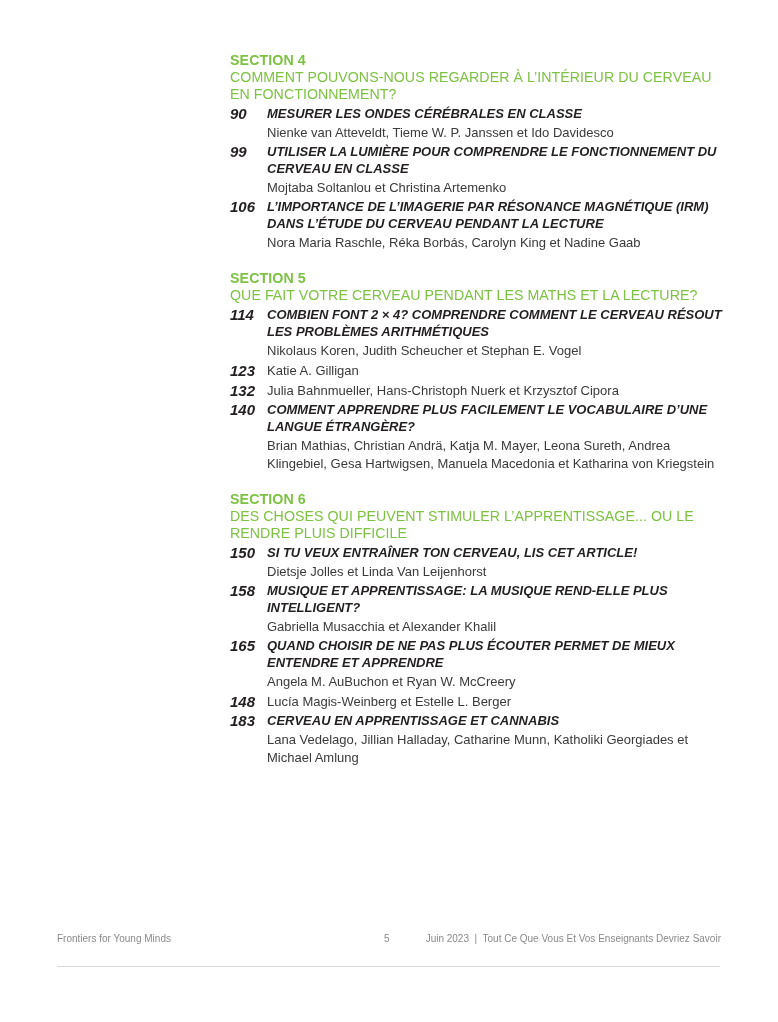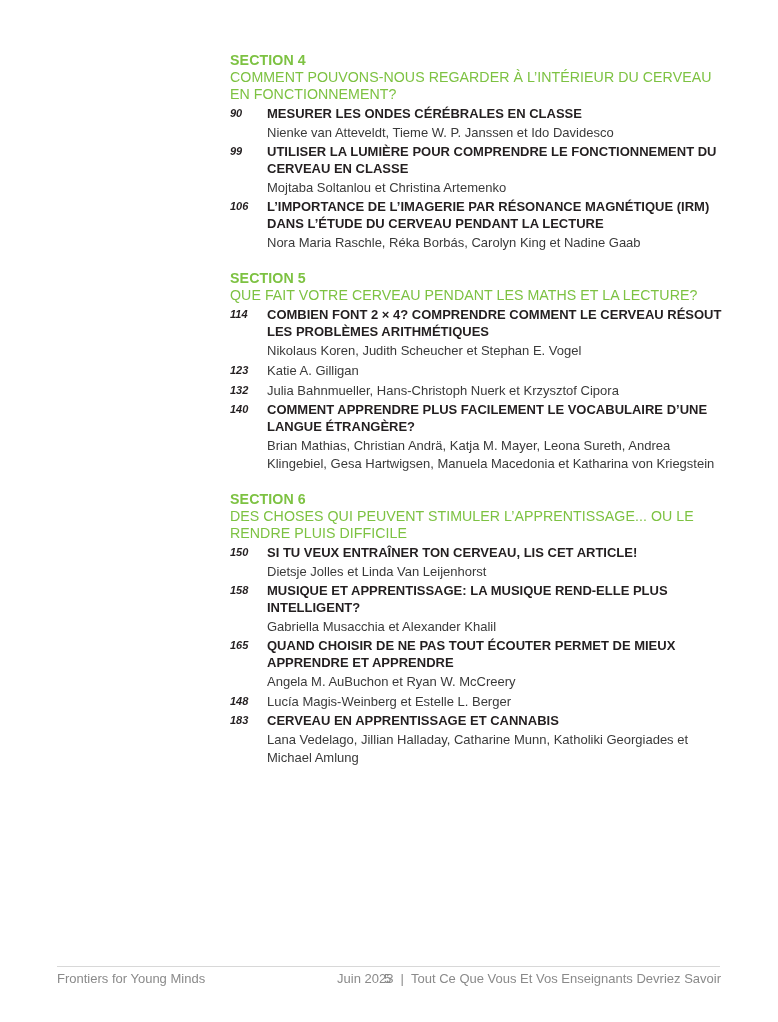--- a/index.html
+++ b/index.html
@@ -44,26 +44,27 @@
       position: relative;
       padding-left: 37px;
       margin-bottom: 1px;
     }
     .entry-page {
       position: absolute;
       left: 0;
       top: 0;
       font-weight: bold;
       font-style: italic;
-      font-size: 11px;
+      font-size: 15px;
       line-height: 17px;
       color: #231f20;
     }
     .entry-title {
       font-weight: bold;
+      font-style: italic;
       font-size: 13px;
       line-height: 17px;
       color: #231f20;
       letter-spacing: 0px;
     }
     .entry-authors {
       font-size: 13px;
       line-height: 18px;
       color: #3a3a3a;
       margin-top: 2px;
@@ -71,22 +72,22 @@
     .footer-rule {
       position: absolute;
       left: 57px;
       top: 966px;
       width: 663px;
       height: 1px;
       background: #d8d8d8;
     }
     .footer {
       position: absolute;
-      top: 973px;
-      font-size: 13px;
+      top: 933px;
+      font-size: 10px;
       line-height: 12px;
       color: #8a8a8a;
     }
     .footer-left { left: 57px; }
     .footer-center { left: 384px; }
     .footer-right { right: 57px; text-align: right; }
   </style>
 </head>
 <body>
 
@@ -148,21 +149,21 @@
         <div class="entry-title">SI TU VEUX ENTRAÎNER TON CERVEAU, LIS CET ARTICLE!</div>
         <div class="entry-authors">Dietsje Jolles et Linda Van Leijenhorst</div>
       </div>
       <div class="entry">
         <span class="entry-page">158</span>
         <div class="entry-title">MUSIQUE ET APPRENTISSAGE: LA MUSIQUE REND-ELLE PLUS INTELLIGENT?</div>
         <div class="entry-authors">Gabriella Musacchia et Alexander Khalil</div>
       </div>
       <div class="entry">
         <span class="entry-page">165</span>
-        <div class="entry-title">QUAND CHOISIR DE NE PAS TOUT ÉCOUTER PERMET DE MIEUX APPRENDRE ET APPRENDRE</div>
+        <div class="entry-title">QUAND CHOISIR DE NE PAS PLUS ÉCOUTER PERMET DE MIEUX ENTENDRE ET APPRENDRE</div>
         <div class="entry-authors">Angela M. AuBuchon et Ryan W. McCreery</div>
       </div>
       <div class="entry">
         <span class="entry-page">148</span>
         <div class="entry-authors">Lucía Magis-Weinberg et Estelle L. Berger</div>
       </div>
       <div class="entry">
         <span class="entry-page">183</span>
         <div class="entry-title">CERVEAU EN APPRENTISSAGE ET CANNABIS</div>
         <div class="entry-authors">Lana Vedelago, Jillian Halladay, Catharine Munn, Katholiki Georgiades et Michael Amlung</div>

